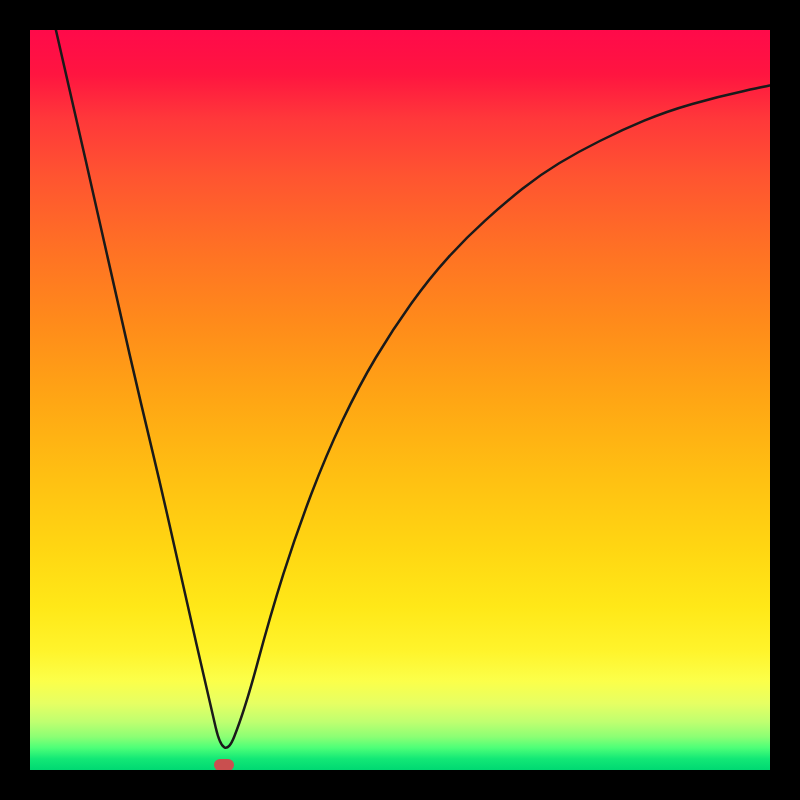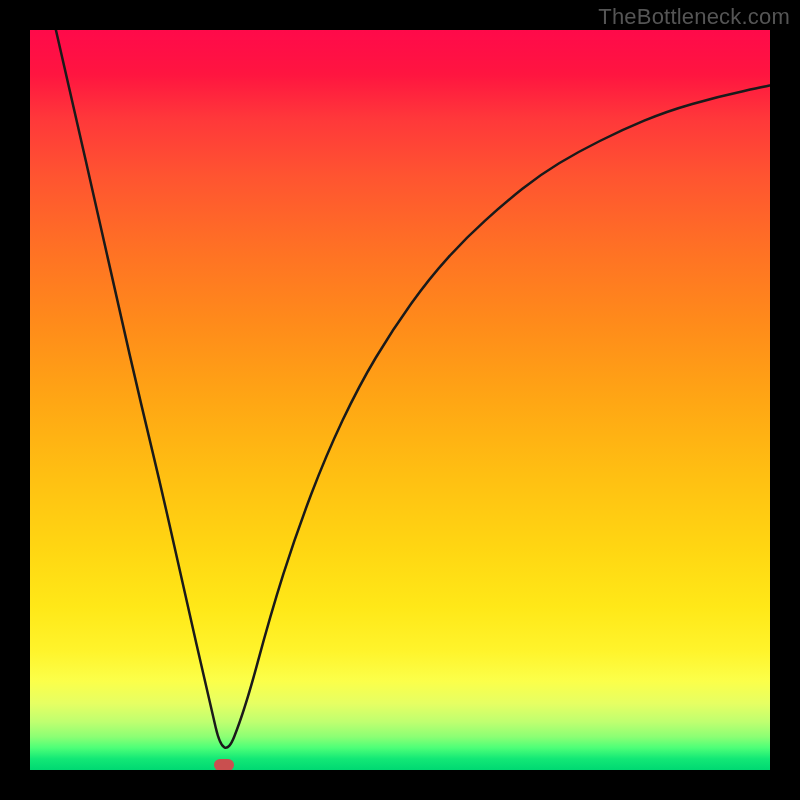--- a/index.html
+++ b/index.html
@@ -85,21 +85,20 @@
     background: #c94f4f;
     border-radius: 6px;
     transform: translate(-50%, -50%);
     z-index: 12;
   }
 </style>
 </head>
 <body>
 
 <div class="outer">
-  <div class="watermark">TheBottleneck.com</div>
 
   <div class="plot-area">
     <div class="gradient-bg"></div>
 
     <svg class="curve" viewBox="0 0 740 740" preserveAspectRatio="none">
       <path d="M 25.9 0.0 Q 44.4 81.4 55.5 129.5 Q 66.6 177.6 77.7 227.6 Q 88.8 277.5 99.9 325.6 Q 111.0 373.7 122.1 419.9 Q 133.2 466.2 144.3 516.1 Q 155.4 566.1 166.5 614.2 Q 177.6 662.3 185.7 697.5 Q 193.9 732.6 204.2 706.7 Q 214.6 680.8 227.6 632.7 Q 240.5 584.6 253.4 543.9 Q 266.4 503.2 281.2 464.3 Q 296.0 425.5 312.6 390.3 Q 329.3 355.2 345.9 327.5 Q 362.6 299.7 381.1 273.8 Q 399.6 247.9 418.1 227.6 Q 436.6 207.2 455.1 190.6 Q 473.6 173.9 492.1 159.1 Q 510.6 144.3 529.1 133.2 Q 547.6 122.1 569.8 111.0 Q 592.0 99.9 614.2 90.7 Q 636.4 81.4 662.3 74.0 Q 688.2 66.6 714.1 61.0 T 740.0 55.5"></path>
     </svg>
 
     <div class="marker" style="left:193.9px; top:734.8px;"></div>
   </div>

